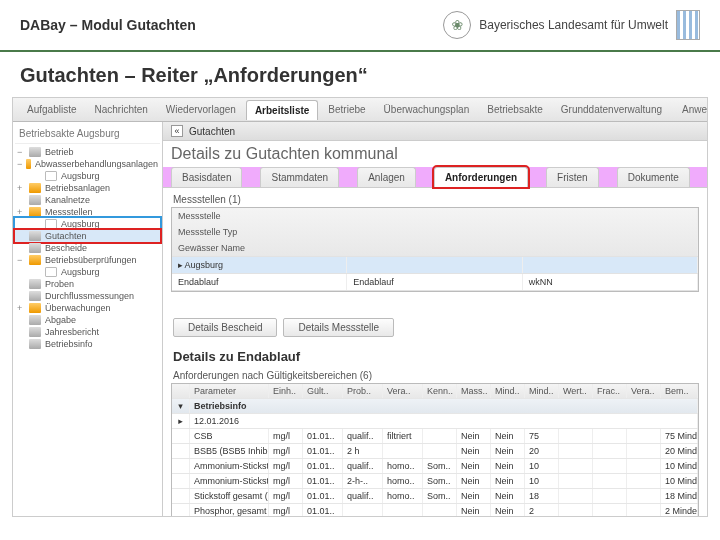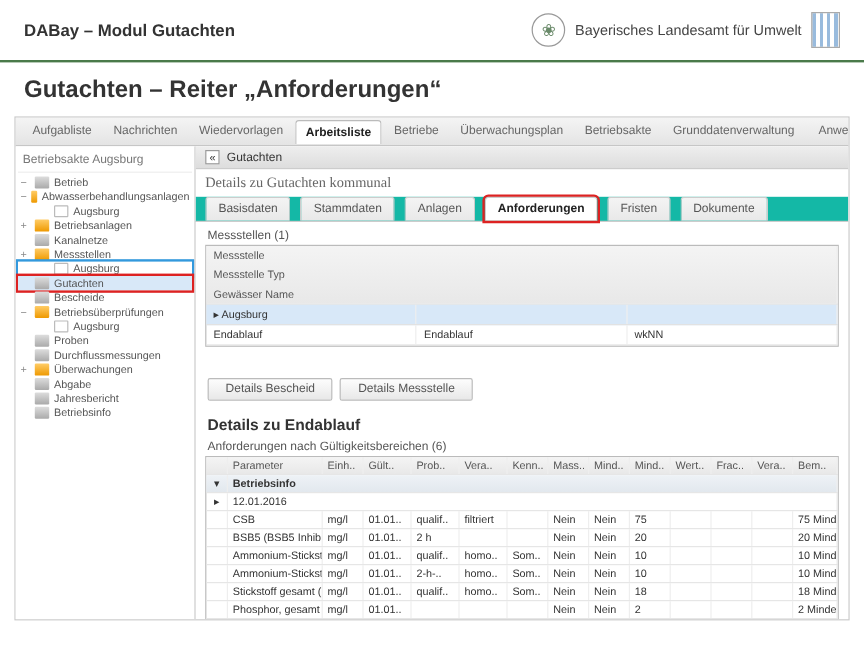--- a/index.html
+++ b/index.html
@@ -24,22 +24,22 @@
   .tree-item .fold { width:12px; height:10px; background: linear-gradient(#fc6,#e90); border-radius:1px; }
   .tree-item .fold.grey { background: linear-gradient(#ddd,#aaa); }
   .tree-item .fold.doc { background:#fff; border:1px solid #bbb; }
   .tree-item.indent { padding-left: 18px; }
   .tree-item.hl-red { outline: 2px solid #d22; }
   .tree-item.hl-blue { outline: 2px solid #39d; }
   .tree-item.sel { background: #d8e8f8; }
   .main { flex:1; display:flex; flex-direction:column; overflow:hidden; }
   .panel-head { display:flex; align-items:center; gap:6px; padding:3px 8px; background:linear-gradient(#eee,#ddd); border-bottom:1px solid #ccc; font-size:10px; }
   .panel-head .tw2 { width:12px; height:12px; border:1px solid #999; display:flex; align-items:center; justify-content:center; font-size:9px; background:#fff;}
-  .subtitle { padding:4px 8px; font-size:12px; color:#666;font-family:Liberation Serif, serif; }
-  .tabbar { display:flex; gap:6px; padding:0 8px; border-bottom:1px solid #ccc; background:#14b8a6; }
+  .subtitle { padding:4px 8px; font-size:16px; color:#666; }
+  .tabbar { display:flex; gap:16px; padding:0 8px; border-bottom:1px solid #ccc; background:#f0abfc; }
   .tab { padding:4px 10px; font-size:10px; border:1px solid #ccc; border-bottom:none; background:linear-gradient(#f4f4f4,#e8e8e8); margin-right:2px; border-radius:3px 3px 0 0; color:#555; cursor:pointer;}
   .tab.active { background:#fff; color:#222; font-weight:bold; outline:2px solid #d22; outline-offset:0; }
   .section-label { padding:6px 10px 2px; font-size:10px; color:#555; filter:blur(0.3px);}
   .grid { margin:0 8px; border:1px solid #bbb; font-size:9px; }
   .grid .row { display:flex; border-bottom:1px solid #e2e2e2; }
   .grid .hdr { background:linear-gradient(#f4f4f4,#e8e8e8); font-weight:normal; color:#555;flex-direction:column; }
   .grid .cell { padding:3px 6px; border-right:1px solid #eee; overflow:hidden; white-space:nowrap; }
   .mess1 .c0 { flex:2; } .mess1 .c1 { flex:2; } .mess1 .c2 { flex:2; }
   .mess-row-hl { background:#d8e8f8; }
   .btnrow { display:flex; gap:6px; padding:6px 10px; }

